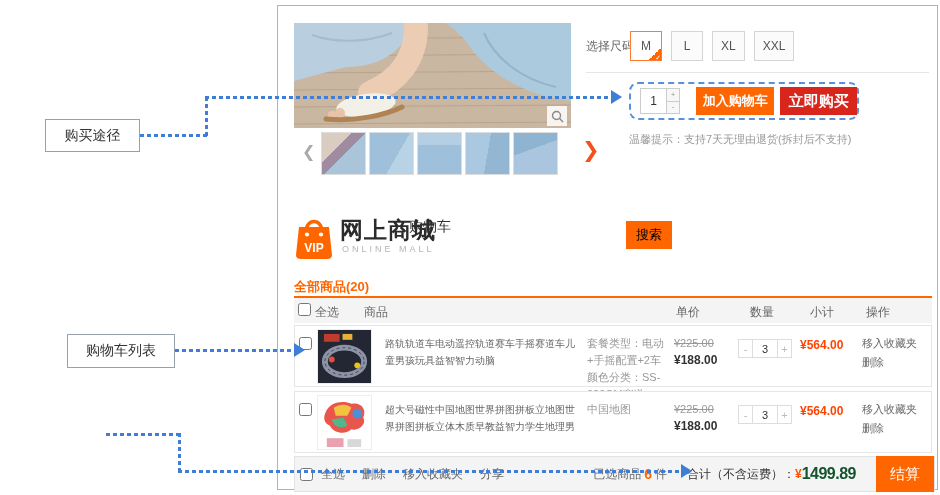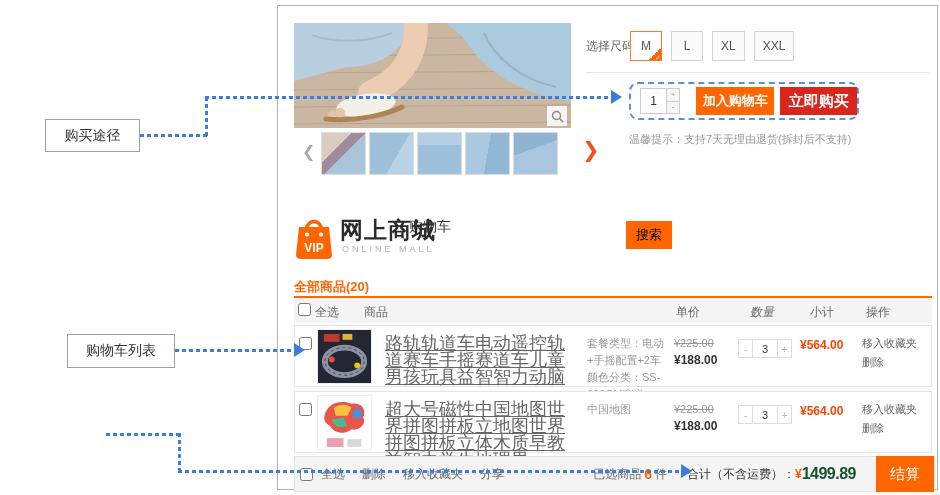--- a/index.html
+++ b/index.html
@@ -57,29 +57,29 @@
   .search-btn{width:46px;background:var(--orange);color:#000000;border:none;font-size:13px;cursor:pointer;font-family:Liberation Serif, serif;}
 
   
   .tab{position:absolute;left:16px;top:272px;font-size:13px;font-weight:bold;color:var(--orange);cursor:pointer;}
   .tab-line{position:absolute;left:16px;right:5px;top:290px;border-top:2px solid var(--orange);}
   .thead{position:absolute;left:16px;right:5px;top:292px;height:25px;background:#f4f4f4;font-size:12px;color:#666;}
   .thead .cb{position:absolute;left:4px;top:5px;}
   .h-selall{position:absolute;left:21px;top:6px;}
   .h-prod{position:absolute;left:70px;top:6px;}
   .h-price{position:absolute;left:382px;top:6px;}
-  .h-qty{position:absolute;left:456px;top:6px;font-style:italic;}
+  .h-qty{position:absolute;left:456px;top:6px;}
   .h-sub{position:absolute;left:516px;top:6px;}
   .h-act{position:absolute;left:572px;top:6px;}
 
   .row{position:absolute;left:16px;right:5px;height:62px;border:1px solid #e6e6e6;background:#fff;}
   .row1{top:319px;} .row2{top:385px;}
   .row .cb{position:absolute;left:4px;top:11px;}
   .row-img{position:absolute;left:22px;top:3px;width:55px;height:55px;border:1px solid #eee;cursor:pointer;}
-  .row-title{position:absolute;left:90px;top:9px;width:196px;font-size:18px;color:#666;line-height:17px;cursor:pointer;text-decoration:underline;}
+  .row-title{position:absolute;left:90px;top:9px;width:196px;font-size:10px;color:#666;line-height:17px;cursor:pointer;}
   .row-specs{position:absolute;left:292px;top:9px;width:92px;font-size:11px;color:#999;line-height:17px;}
   .row-price{position:absolute;left:379px;top:9px;font-size:11px;line-height:17px;}
   .old-price{color:#999;text-decoration:line-through;}
   .new-price{color:#333;font-weight:bold;font-size:12px;}
   .row-step{position:absolute;left:443px;top:13px;display:flex;height:19px;}
   .st-btn{width:15px;border:1px solid #ddd;background:#fff;color:#bbb;font-size:11px;display:flex;align-items:center;justify-content:center;cursor:pointer;}
   .st-val{width:24px;border:1px solid #ddd;border-left:none;border-right:none;text-align:center;font-size:11px;color:#333;}
   .row-sub{position:absolute;left:505px;top:12px;width:62px;font-size:12px;font-weight:bold;color:var(--price);}
   .row-acts{position:absolute;left:567px;top:8px;font-size:11px;color:#666;line-height:19px;}
   .row-acts div{cursor:pointer;}

